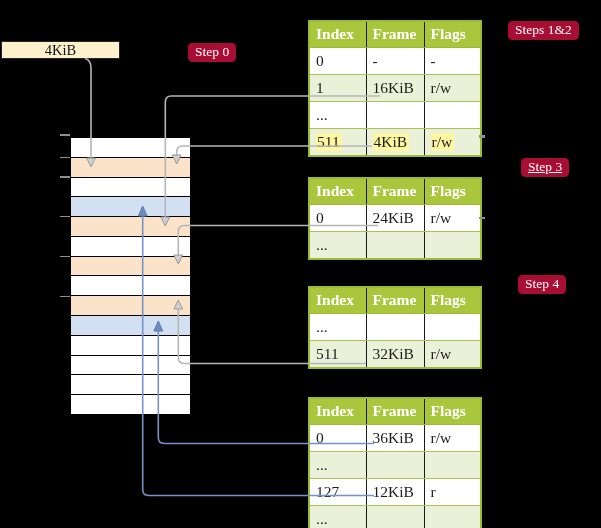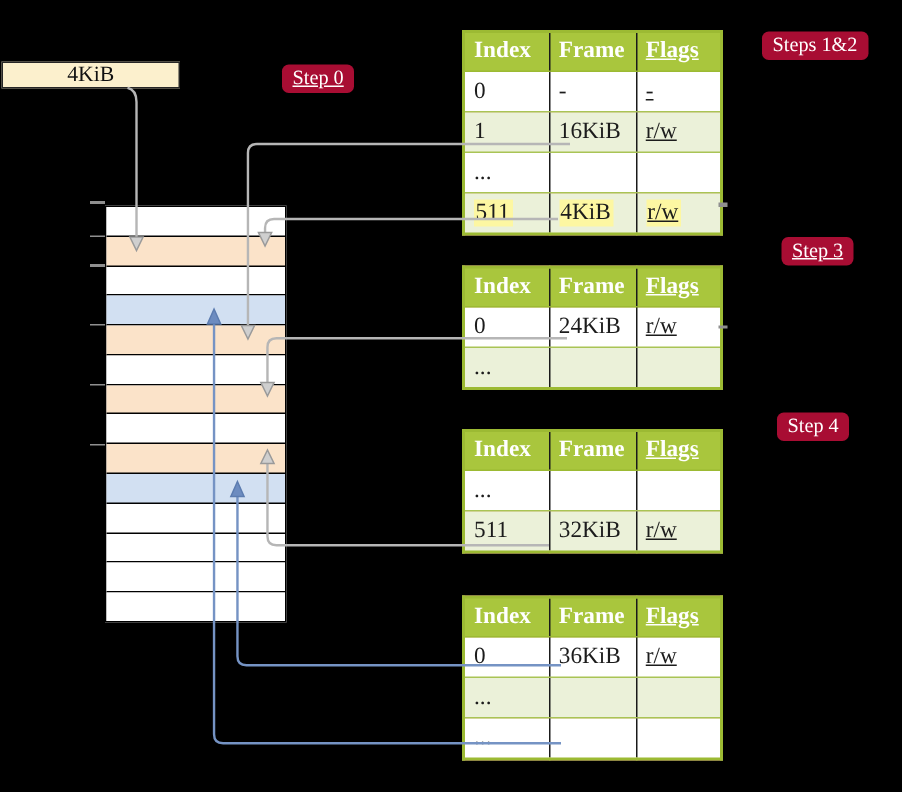--- a/index.html
+++ b/index.html
@@ -8,21 +8,21 @@
 
   
   .fbox{position:absolute;left:1px;top:41px;width:117px;height:16px;
         background:#fcf0cd;border:1px solid #262626;
         display:flex;align-items:center;justify-content:center;
         font-size:14.5px;color:#111;z-index:3;}
 
   
   .badge{position:absolute;background:#a80d33;color:#fff;font-size:13.5px;
          padding:1px 7px 2px 7px;border-radius:4.5px;white-space:nowrap;z-index:3;}
-  .bstep0{left:188px;top:42.5px;text-decoration:underline;}
+  .bstep0{left:188px;top:42.5px;}
   .bsteps12{left:508px;top:20.5px;}
   .bstep3{left:521px;top:158px;text-decoration:underline;}
   .bstep4{left:518px;top:275px;}
 
   
   .mem{position:absolute;left:70px;top:137px;width:121px;height:278px;
        border:1.5px solid #000;display:flex;flex-direction:column;
        background:#fff;z-index:1;box-sizing:border-box;}
   .mrow{flex:1;border-bottom:1.4px solid #000;}
   .mrow:last-child{border-bottom:none;}
@@ -33,21 +33,21 @@
 
   
   .pt{position:absolute;left:308px;width:172px;border-collapse:collapse;
       table-layout:fixed;font-size:15.5px;color:#1c1c1c;
       border:2px solid #9cba33;background:#fca5a5;z-index:2;}
   .pt th{background:#a9c63d;color:#fff;font-weight:bold;text-align:left;
          height:24px;padding:0 0 1px 6px;font-size:15.5px;
          border-right:1.2px solid #1a1a1a;border-bottom:1.5px solid #9cba33;}
   .pt td{height:26px;padding:0 0 0 6px;background:#fff;
          border-right:1.2px solid #1a1a1a;border-bottom:1.5px solid #a9c455;}
-  .pt th:last-child,.pt td:last-child{border-right:none;text-decoration:underline;}
+  .pt th:last-child,.pt td:last-child{border-right:none;}
   .pt tbody tr:nth-child(even) td{background:#ebf1d9;}
   .pt tr:last-child td{border-bottom:none;}
   .pt col.c1{width:57px;} .pt col.c2{width:58px;} .pt col.c3{width:57px;}
   .t1{top:20px;} .t2{top:177px;} .t3{top:286px;} .t4{top:397px;}
 
   .hl{background:#fdf7a2;padding:0 2px 1px 1px;}
 
   
   .dash{position:absolute;width:5.5px;height:2.5px;background:#8f8f8f;z-index:3;}
   .dash1{left:479px;top:135px;}
@@ -203,20 +203,25 @@
         <td>0</td>
         <td>36KiB</td>
         <td>r/w</td>
       </tr>
       <tr>
         <td>...</td>
         <td></td>
         <td></td>
       </tr>
       <tr>
+        <td>127</td>
+        <td>12KiB</td>
+        <td>r</td>
+      </tr>
+      <tr>
         <td>...</td>
         <td></td>
         <td></td>
       </tr>
     </tbody>
   </table>
 
   <div class="dash dash1"></div>
   <div class="dash dash2"></div>
 

